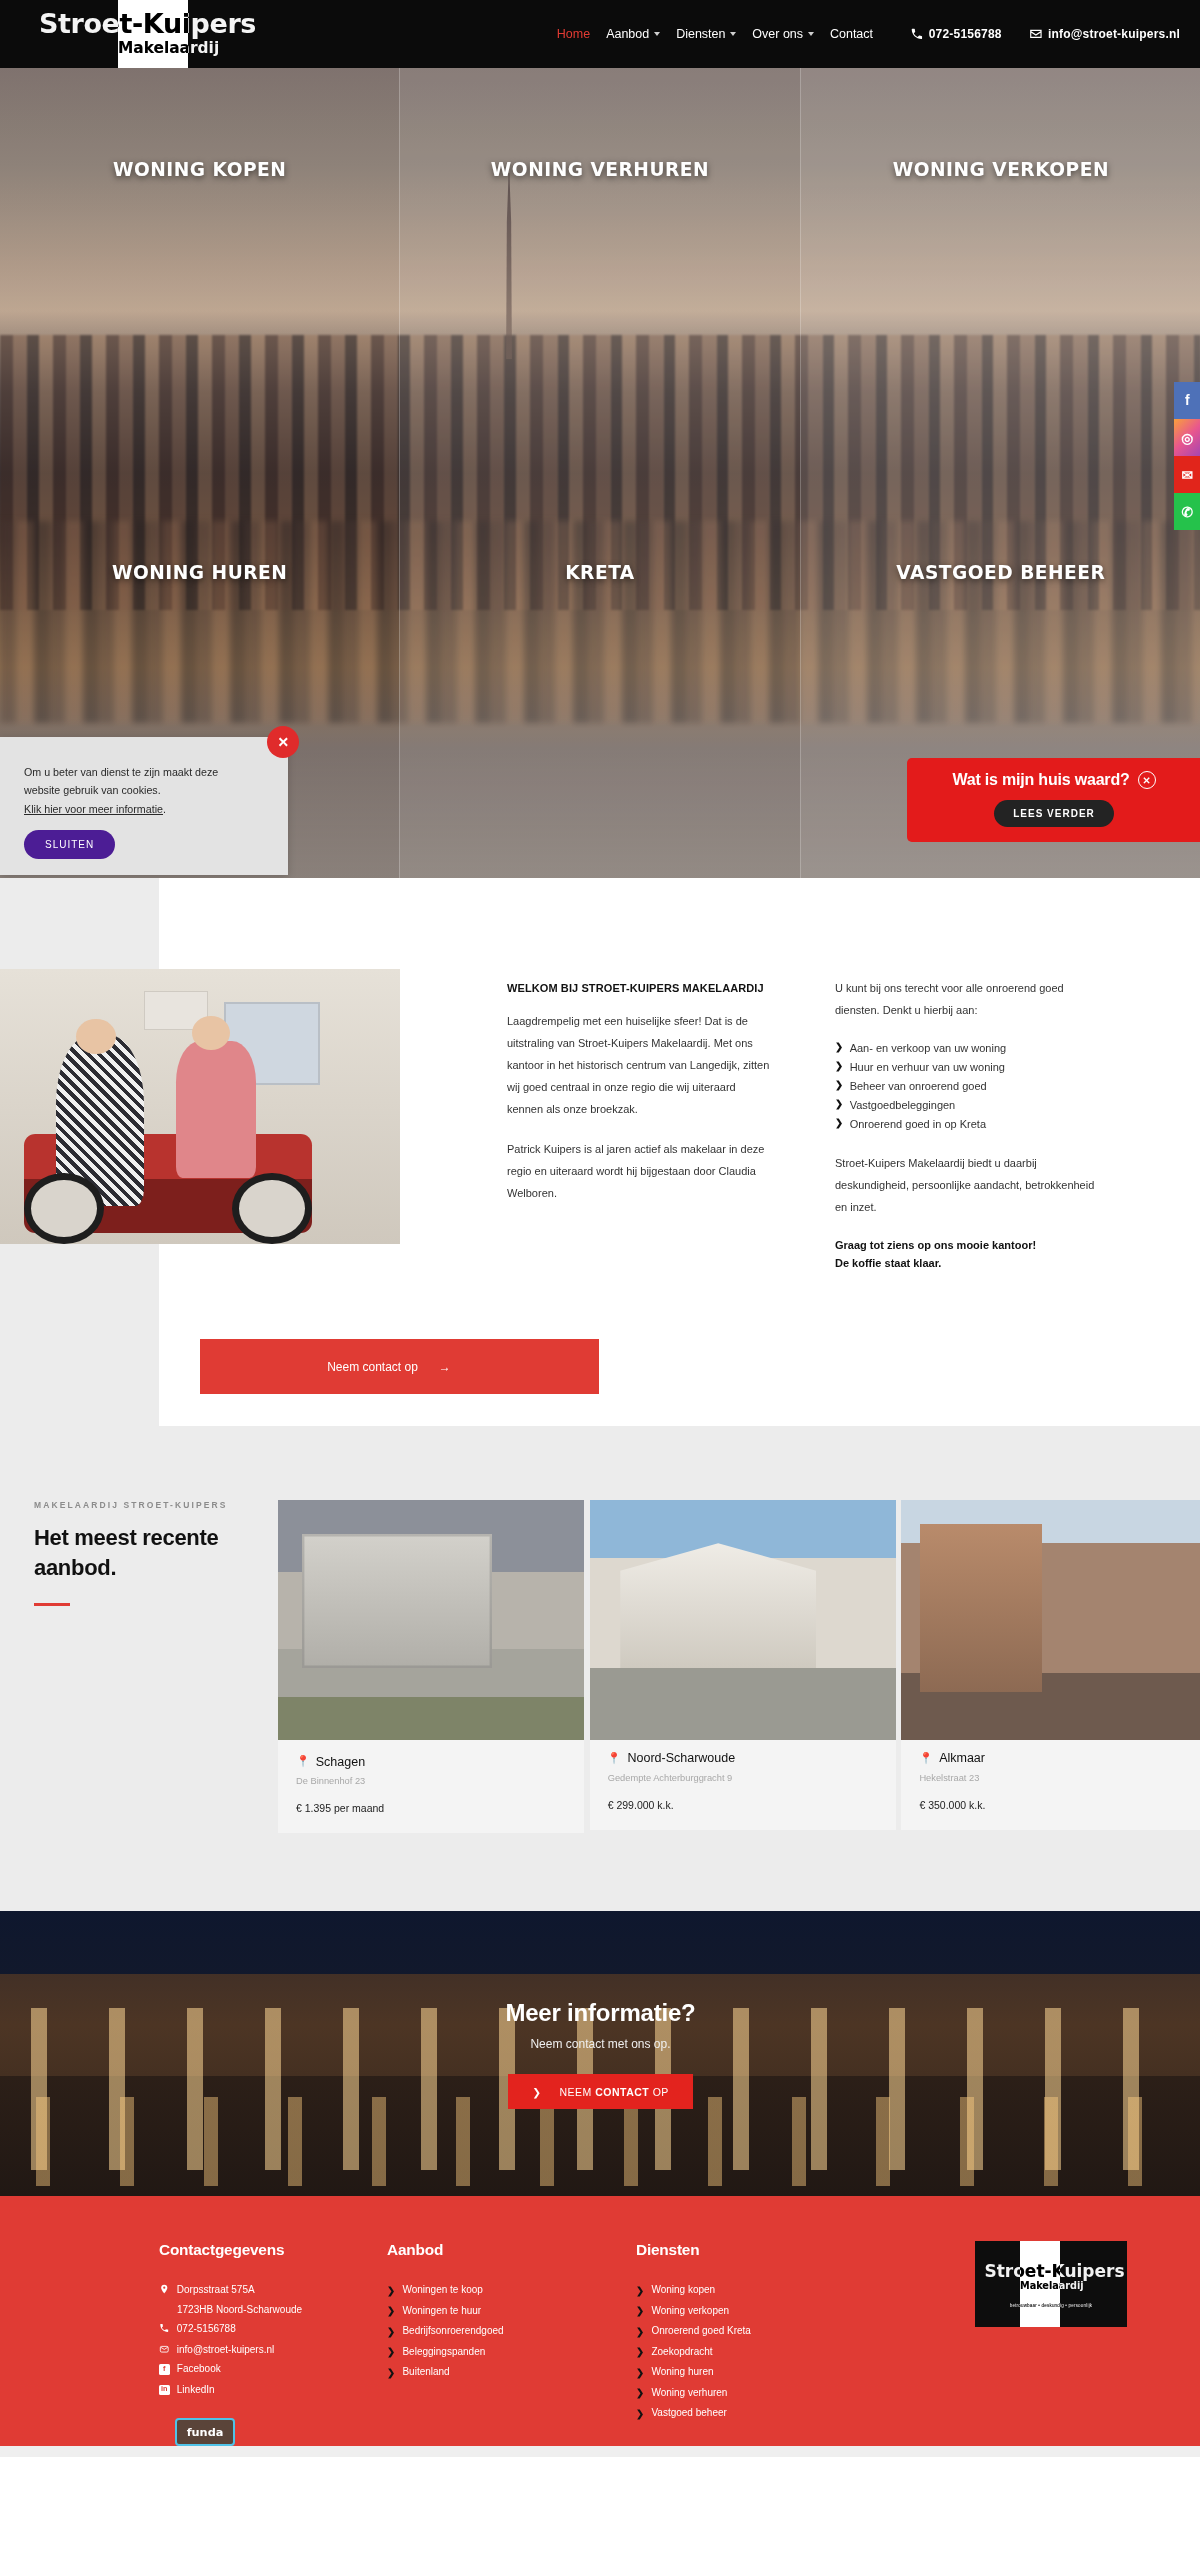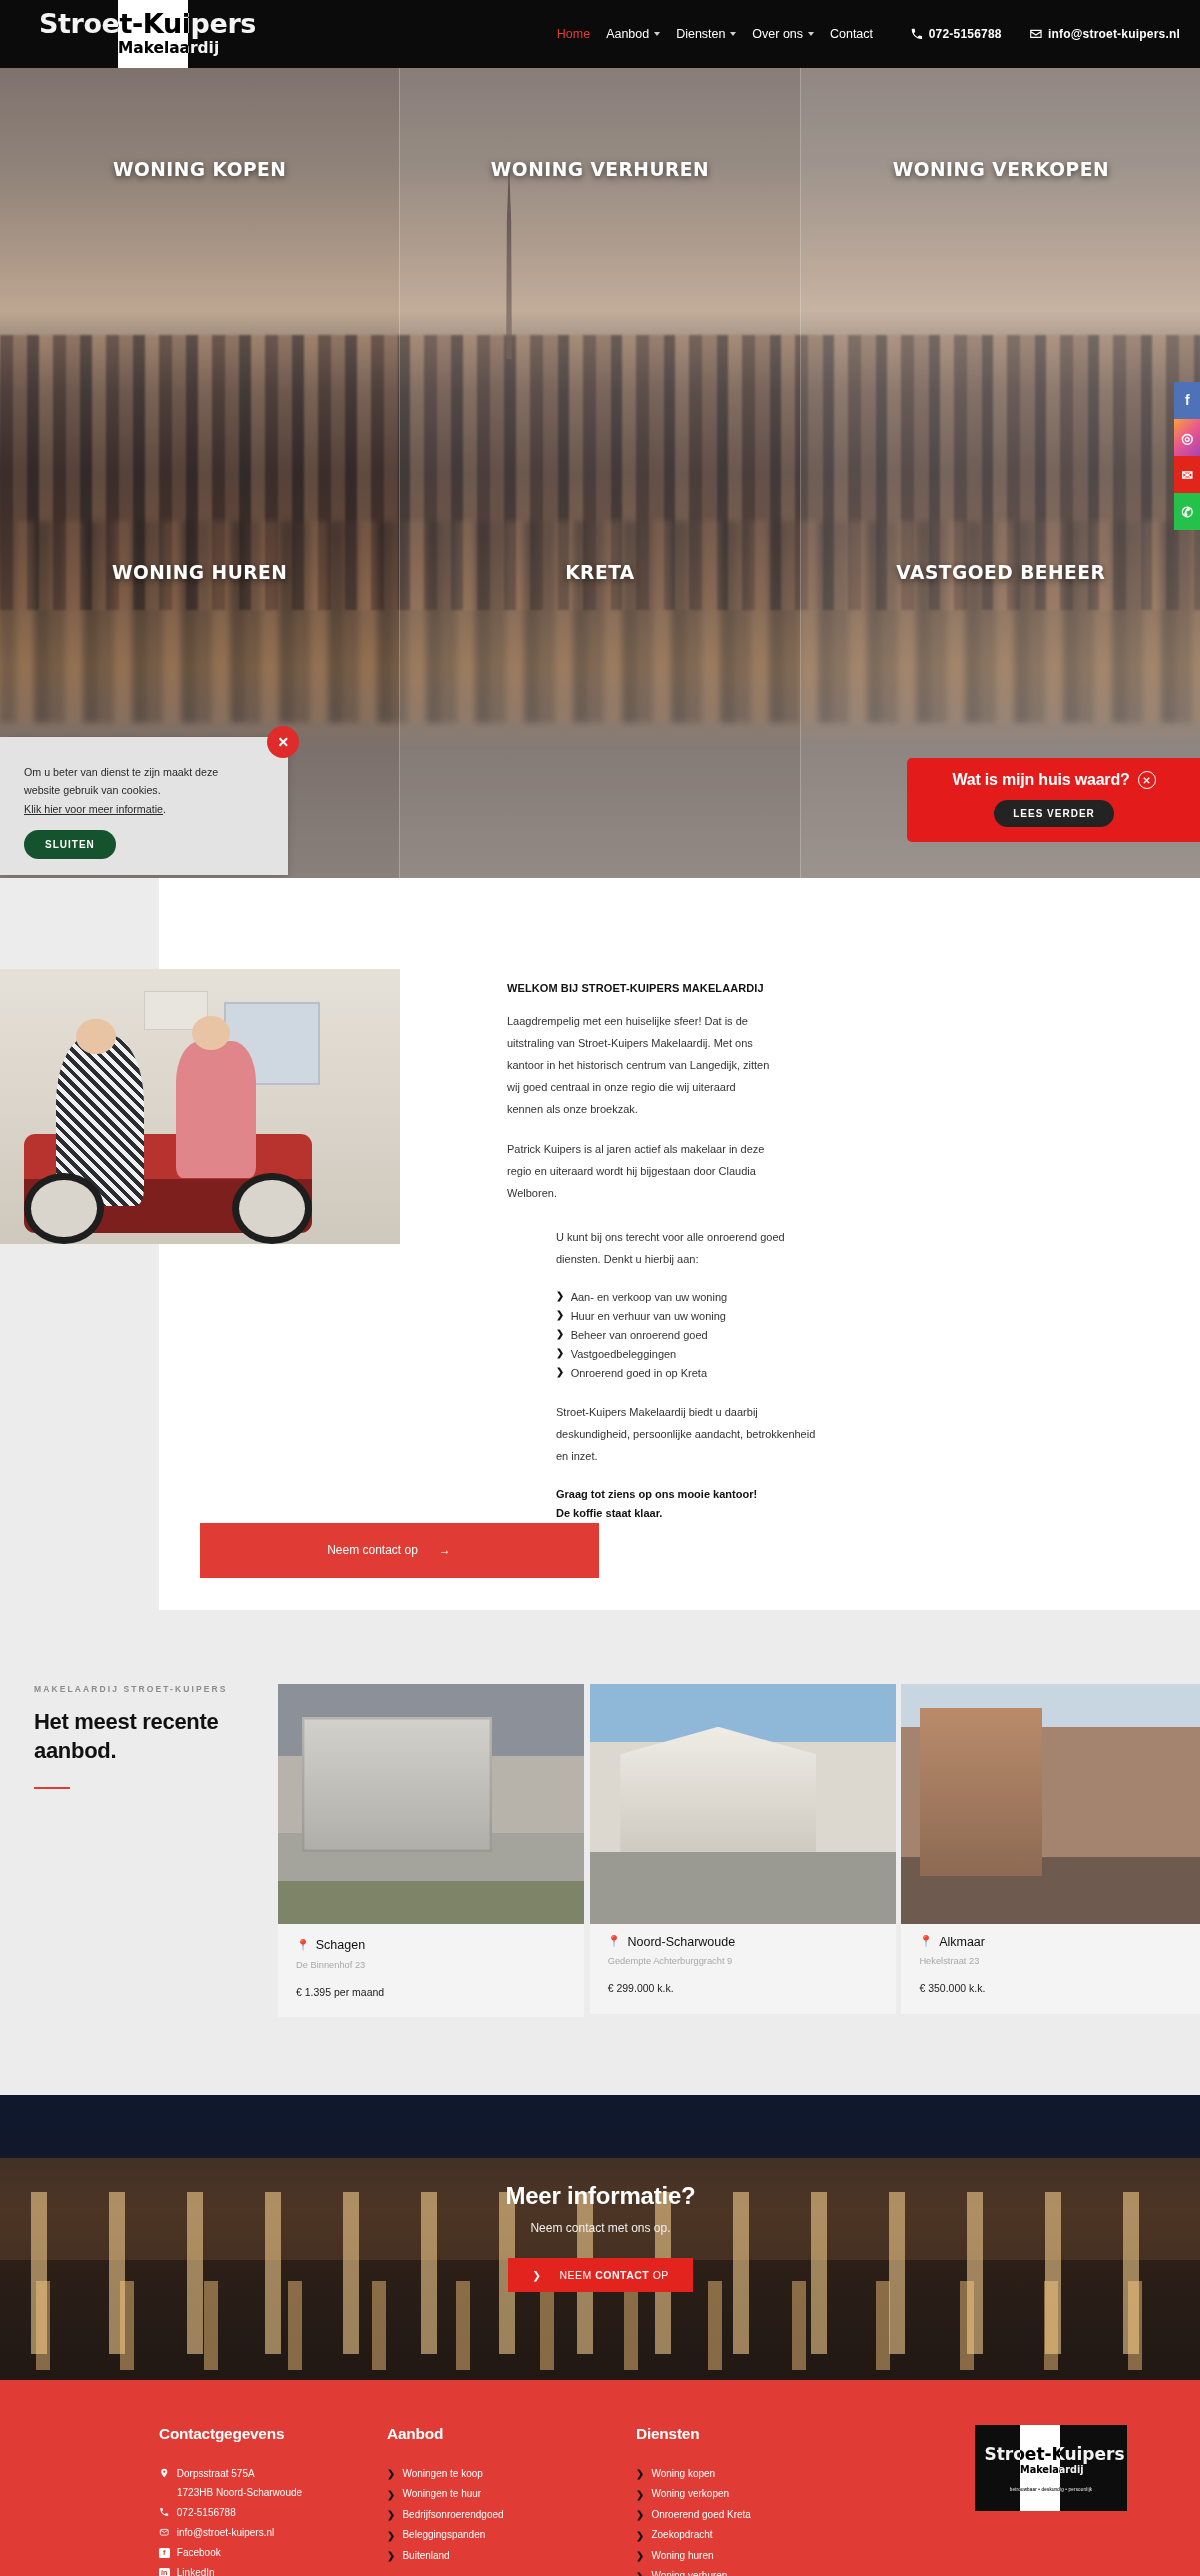--- a/index.html
+++ b/index.html
@@ -129,22 +129,22 @@
     border-radius:50%; background:#e02b2b; color:#fff;
     display:flex; align-items:center; justify-content:center;
     font-size:13.8px; font-weight:bold; cursor:pointer;
   }
   .cookie-txt {
     padding:26px 27.5px 0 24px; font-size:10.7px; line-height:1.72; color:#2a2a2a;
   }
   .cookie-txt a { color:#2a2a2a; text-decoration:underline; }
   .cookie-btn {
     margin:11.3px 0 0 24px; display:inline-block;
-    background:#14532d; color:#fff; border:none; border-radius:18px;
-    padding:9px 21px; font-size:10px; font-weight:bold; letter-spacing:1px;
+    background:#4c1d95; color:#fff; border:none; border-radius:18px;
+    padding:9px 21px; font-size:10px; font-weight:normal; letter-spacing:1px;
     cursor:pointer; font-family:"Liberation Sans", sans-serif;
   }
 
   
   .huis {
     position:absolute; right:0; top:690px; width:294px; height:84px;
     background:#e31b1b; border-radius:4.9px 0 0 4.9px; z-index:40;
     display:flex; flex-direction:column; align-items:center; padding-top:13px;
   }
   .huis h4 {
@@ -182,21 +182,21 @@
   .ph-person1 { position:absolute; left:14%; top:24%; width:22%; height:62%;
     background:repeating-linear-gradient(45deg,#2c2c33 0 4px,#f0f0f0 4px 8px); border-radius:40% 40% 10% 10%; }
   .ph-head1 { position:absolute; left:19%; top:18%; width:10%; height:13%; background:#e8c4a4; border-radius:50%; }
   .ph-person2 { position:absolute; left:44%; top:26%; width:20%; height:50%; background:#e0868a; border-radius:30% 30% 8% 8%; }
   .ph-head2 { position:absolute; left:48%; top:17%; width:9.5%; height:12.5%; background:#e8c4a4; border-radius:50%; }
   .ph-bike { position:absolute; left:6%; top:60%; width:72%; height:36%;
     background:linear-gradient(to bottom, #b8332e 0 45%, #7d1f1c 45% 100%); border-radius:11.3px; }
   .ph-wheel1 { position:absolute; left:6%; top:74%; width:20%; height:26%; border:7.3px solid #1e1e1e; border-radius:50%; background:#d9d4cc; }
   .ph-wheel2 { position:absolute; left:58%; top:74%; width:20%; height:26%; border:7.3px solid #1e1e1e; border-radius:50%; background:#d9d4cc; }
 
-  .about-cols { display:flex; gap:4px; margin-left:107px;flex-direction:column; }
+  .about-cols { display:flex; gap:12px; margin-left:107px; }
   .about-col { width:267px; font-size:11px; line-height:2.0; color:#333; }
   .about-col + .about-col { margin-left:49px; }
   .about-col h3 {
     font-size:11px; font-weight:bold; color:#111; line-height:2.0;
     letter-spacing:0.1px; margin-bottom:11.3px;
   }
   .about-col p { margin-bottom:18px; }
   .about-col ul { list-style:none; margin-bottom:18px; }
   .about-col li { display:flex; gap:6.5px; line-height:1.72; }
   .chev { color:#111; font-weight:bold; font-size:9.7px; }

